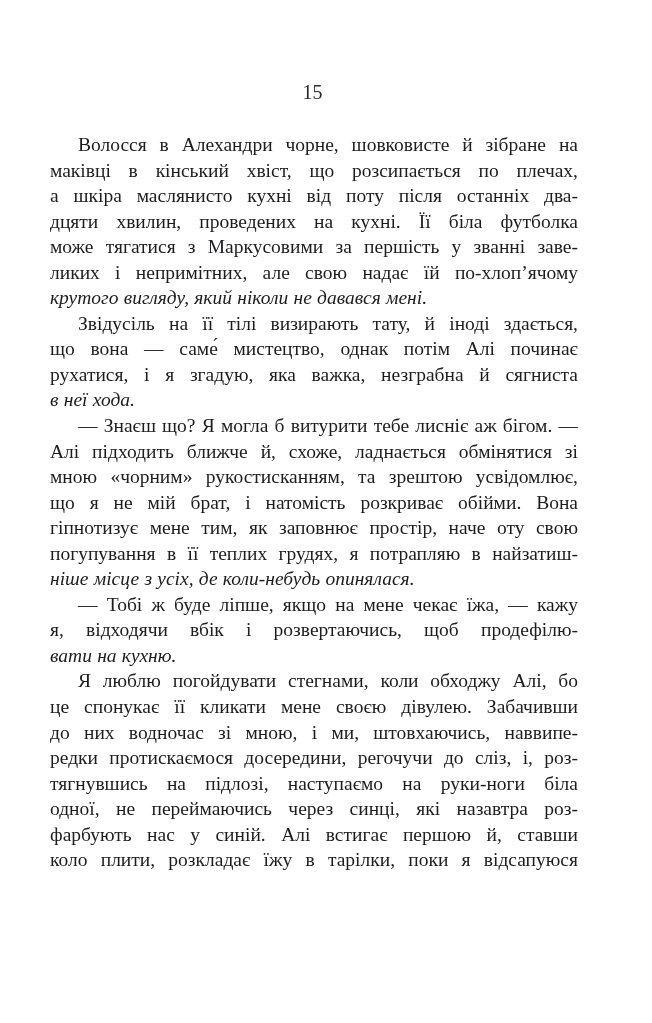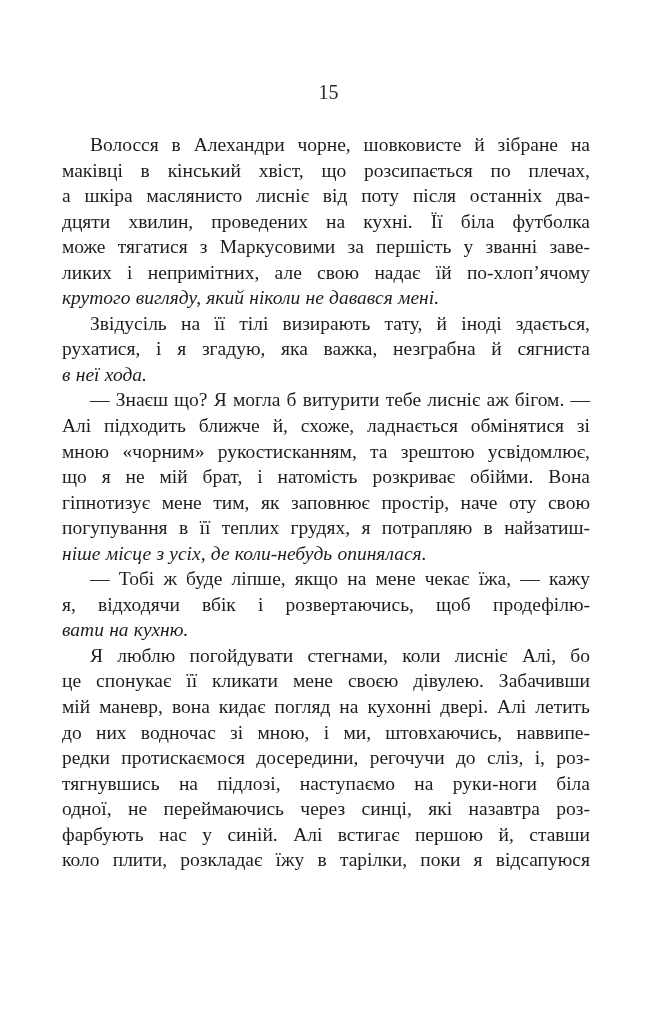--- a/index.html
+++ b/index.html
@@ -21,26 +21,25 @@
   }
   .page-number {
     position: absolute;
     top: 82px;
     left: 0;
     width: 625px;
     text-align: center;
     font-size: 20px;
     line-height: 20px;
     color: #2a2a2c;
-    padding-left: 16px;
   }
   .text-block {
     position: absolute;
     top: 132px;
-    left: 62px;
+    left: 50px;
     width: 528px;
   }
   .para {
     margin: 0;
     padding: 0;
   }
   .line {
     font-size: 19.5px;
     line-height: 25.55px;
     text-align: justify;
@@ -58,49 +57,49 @@
 </style>
 </head>
 <body>
 
 <div class="page">
   <div class="page-number">15</div>
   <div class="text-block">
       <div class="para">
         <div class="line indent">Волосся в Алехандри чорне, шовковисте й зібране на</div>
         <div class="line">маківці в кінський хвіст, що розсипається по плечах,</div>
-        <div class="line">а шкіра маслянисто лисніє від поту після останніх два-</div>
+        <div class="line">а шкіра маслянисто кухні від поту після останніх два-</div>
         <div class="line">дцяти хвилин, проведених на кухні. Її біла футболка</div>
         <div class="line">може тягатися з Маркусовими за першість у званні заве-</div>
         <div class="line">ликих і непримітних, але свою надає їй по-хлоп’ячому</div>
         <div class="line last">крутого вигляду, який ніколи не давався мені.</div>
       </div>
       <div class="para">
         <div class="line indent">Звідусіль на її тілі визирають тату, й іноді здається,</div>
+        <div class="line">що вона — саме́ мистецтво, однак потім Алі починає</div>
         <div class="line">рухатися, і я згадую, яка важка, незграбна й сягниста</div>
         <div class="line last">в неї хода.</div>
       </div>
       <div class="para">
         <div class="line indent">— Знаєш що? Я могла б витурити тебе лисніє аж бігом. —</div>
         <div class="line">Алі підходить ближче й, схоже, ладнається обмінятися зі</div>
         <div class="line">мною «чорним» рукостисканням, та зрештою усвідомлює,</div>
         <div class="line">що я не мій брат, і натомість розкриває обійми. Вона</div>
         <div class="line">гіпнотизує мене тим, як заповнює простір, наче оту свою</div>
         <div class="line">погупування в її теплих грудях, я потрапляю в найзатиш-</div>
         <div class="line last">ніше місце з усіх, де коли-небудь опинялася.</div>
       </div>
       <div class="para">
         <div class="line indent">— Тобі ж буде ліпше, якщо на мене чекає їжа, — кажу</div>
         <div class="line">я, відходячи вбік і розвертаючись, щоб продефілю-</div>
         <div class="line last">вати на кухню.</div>
       </div>
       <div class="para">
-        <div class="line indent">Я люблю погойдувати стегнами, коли лисніє Алі, бо</div>
+        <div class="line indent">Я люблю погойдувати стегнами, коли обходжу Алі, бо</div>
         <div class="line">це спонукає її кликати мене своєю дівулею. Забачивши</div>
-        <div class="line">мій маневр, вона кидає погляд на кухонні двері. Алі летить</div>
         <div class="line">до них водночас зі мною, і ми, штовхаючись, наввипе-</div>
         <div class="line">редки протискаємося досередини, регочучи до сліз, і, роз-</div>
         <div class="line">тягнувшись на підлозі, наступаємо на руки-ноги біла</div>
         <div class="line">одної, не переймаючись через синці, які назавтра роз-</div>
         <div class="line">фарбують нас у синій. Алі встигає першою й, ставши</div>
         <div class="line">коло плити, розкладає їжу в тарілки, поки я відсапуюся</div>
       </div>
     </div>
 </div>
 

